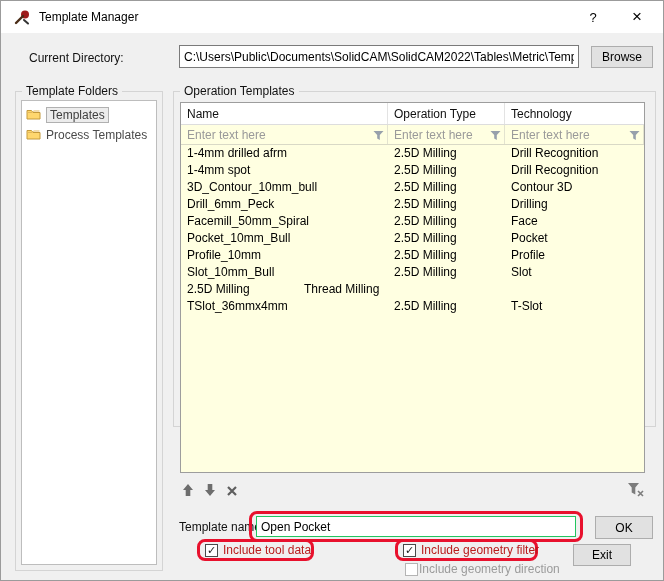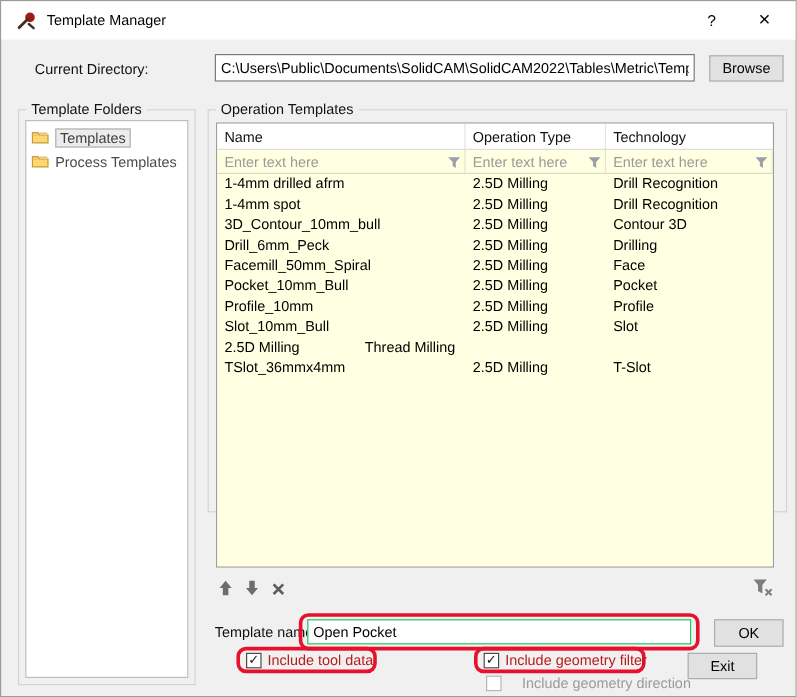--- a/index.html
+++ b/index.html
@@ -56,21 +56,21 @@
   
   .tname-label{position:absolute;left:178px;top:519px;}
   .annotation{position:absolute;border:3px solid #e8112d;border-radius:8px;display:flex;align-items:center;background:transparent;}
   .ann-name{left:248px;top:510px;width:334px;height:31px;}
   .tname-input{width:320px;height:21px;margin-left:4px;border:1px solid #22c55e;background:#fff;font:12px "Liberation Sans",sans-serif;padding:0 4px;}
   .ann-tool{left:196px;top:538px;width:117px;height:22px;padding-left:5px;gap:5px;}
   .ann-geo{left:394px;top:538px;width:143px;height:22px;padding-left:5px;gap:5px;}
   .cb{width:13px;height:13px;background:#fff;border:1px solid #4a4a4a;display:inline-flex;align-items:center;justify-content:center;font-size:11px;line-height:1;color:#1a1a1a;flex:none;}
   .cb.disabled{border-color:#b4b4b4;}
   .cb-label{white-space:nowrap;color:#b91c1c;}
-  .row-geodir{position:absolute;left:404px;top:560px;height:16px;display:flex;align-items:center;gap:17px;}
+  .row-geodir{position:absolute;left:404px;top:560px;height:16px;display:flex;align-items:center;gap:1px;}
   .cb-label.disabled{color:#9b9b9b;}
 </style>
 </head>
 <body>
 
 <div class="dialog">
 
   <div class="titlebar">
     <span class="app-icon">
       <svg width="17" height="17" viewBox="0 0 17 17">

